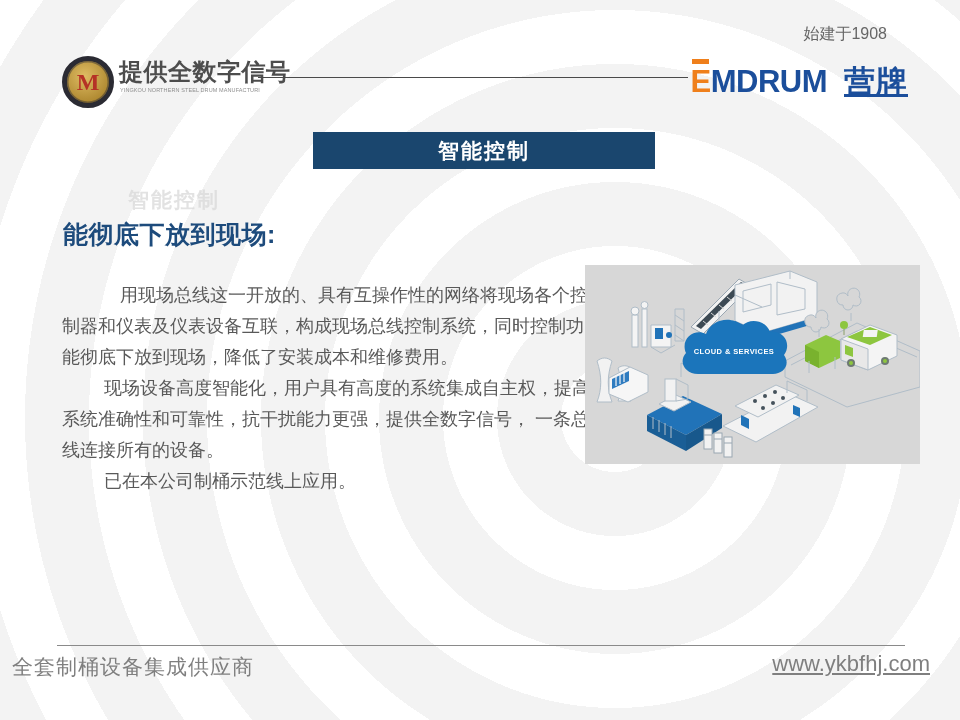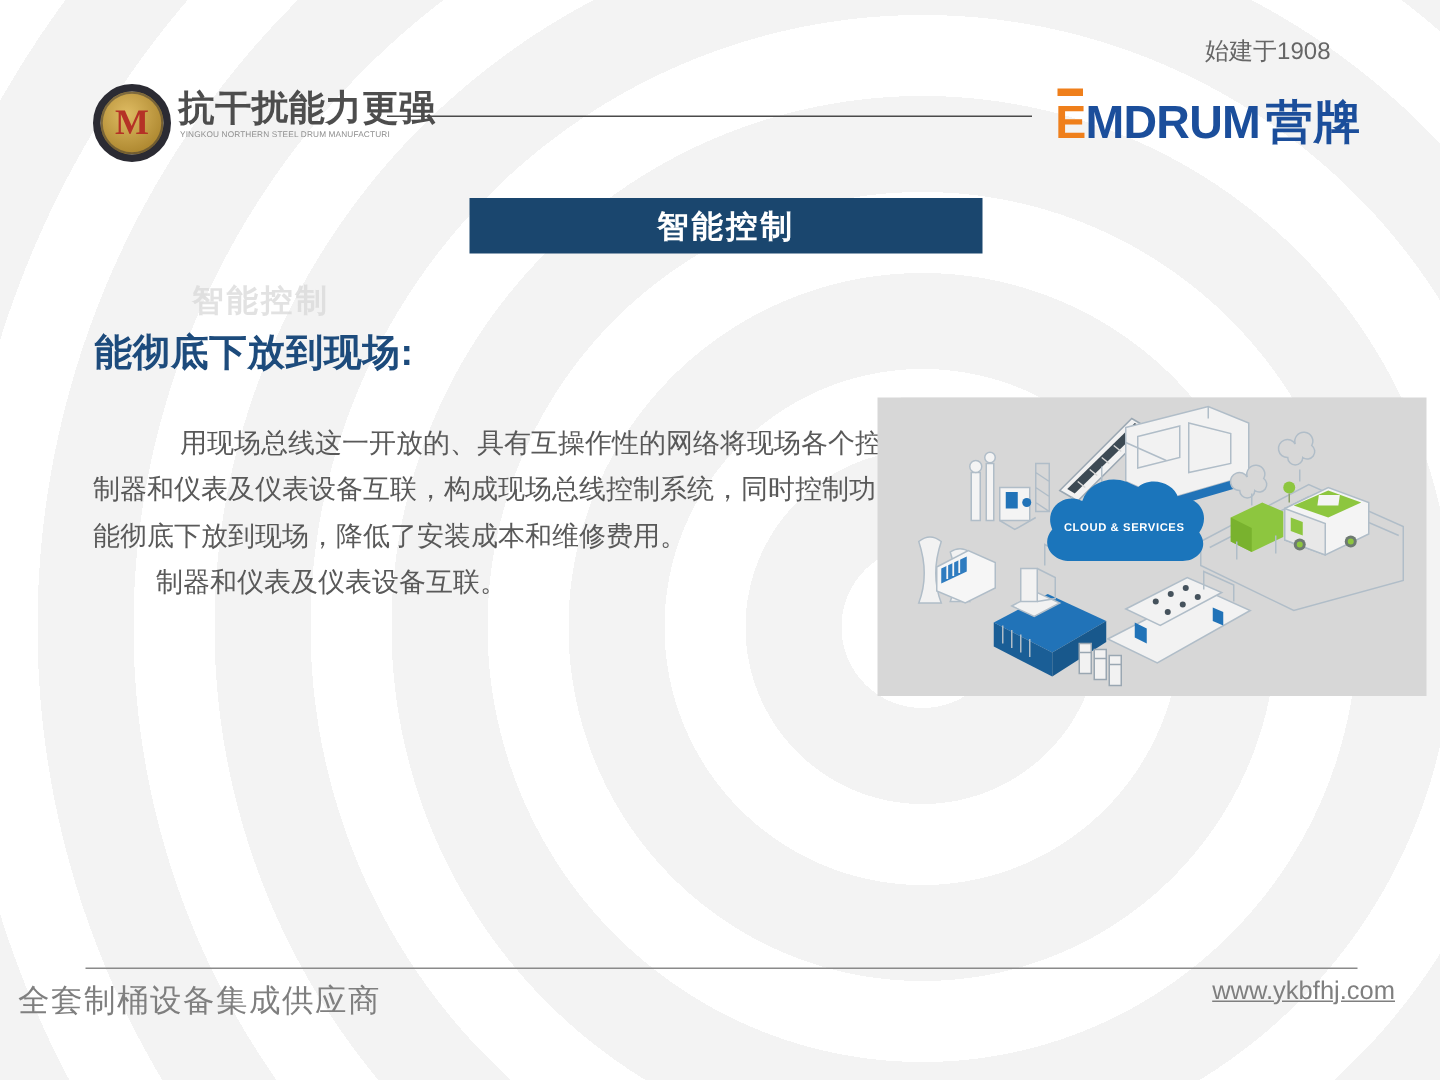--- a/index.html
+++ b/index.html
@@ -42,21 +42,21 @@
   }
   .brand{
     position:absolute;top:61px;right:52px;white-space:nowrap;
     font-weight:bold;font-size:31px;letter-spacing:-0.5px;
   }
   .brand .brand-e{color:#ef7f1b;position:relative;display:inline-block;}
   .brand .brand-e::before{
     content:"";position:absolute;left:1px;top:-5px;width:17px;height:4.5px;background:#ef7f1b;
   }
   .brand .brand-rest{color:#1b4e9b;text-align:right;}
-  .brand .brand-cn{color:#1b4e9b;margin-left:4px;letter-spacing:1px;}
+  .brand .brand-cn{color:#1b4e9b;margin-left:17px;letter-spacing:1px;text-decoration:underline;}
   
   .title-banner{
     position:absolute;left:313px;top:132px;width:342px;height:37px;
     background:#1a466e;color:#ffffff;font-size:21px;font-weight:bold;
     display:flex;align-items:center;justify-content:center;letter-spacing:2px;
   }
   .watermark{
     position:absolute;left:128px;top:186px;font-size:21px;font-weight:bold;
     color:#d9d9d9;opacity:.75;letter-spacing:2px;
   }
@@ -67,64 +67,67 @@
   }
   .body-text{
     position:absolute;left:62px;top:280px;width:520px;
     font-size:18px;line-height:31px;color:#595959;
   }
   .body-text p{margin:0;white-space:pre;}
   .body-text p.p1{text-indent:58px;}
   .body-text p.p2,.body-text p.p3{text-indent:42px;}
   
   .illustration{
-    position:absolute;left:585px;top:265px;width:366px;height:199px;
+    position:absolute;left:585px;top:265px;width:335px;height:199px;
     background:#d7d7d7;
   }
   .illustration svg{display:block;width:100%;height:100%;}
   
   .footer-divider{
     position:absolute;left:57px;top:645px;width:848px;height:0;
     border-top:1px solid #8a8a8a;
   }
   .footer-tagline{
     position:absolute;left:12px;top:653px;font-size:21px;color:#7f7f7f;letter-spacing:1px;
   }
   .website-link{
-    position:absolute;right:30px;top:651px;font-size:17px;color:#7f7f7f;
+    position:absolute;right:30px;top:651px;font-size:22px;color:#7f7f7f;
     text-decoration:underline;cursor:pointer;
   }
 </style>
 </head>
 <body>
 
 <div class="slide">
 
   <div class="logo-seal">
     <span class="m">M</span>
   </div>
-  <div class="company-name">抗干扰能力更强</div>
+  <div class="company-name">提供全数字信号</div>
   <div class="company-subtitle">YINGKOU NORTHERN STEEL DRUM MANUFACTURING EQUIPMENT TECHNOLOGY CO.,LTD</div>
   <div class="header-divider"></div>
   <div class="established">始建于1908</div>
   <div class="brand">
     <span class="brand-e">E</span><span class="brand-rest">MDRUM</span><span class="brand-cn">营牌</span>
   </div>
 
   <div class="watermark">智能控制</div>
   <div class="title-banner">
     <span>智能控制</span>
   </div>
 
   <div class="section-heading">能彻底下放到现场:</div>
   <div class="body-text">
     <p class="p1">用现场总线这一开放的、具有互操作性的网络将现场各个控
 制器和仪表及仪表设备互联，构成现场总线控制系统，同时控制功
 能彻底下放到现场，降低了安装成本和维修费用。</p>
-    <p class="p3">制器和仪表及仪表设备互联。</p>
+    <p class="p2">现场设备高度智能化，用户具有高度的系统集成自主权，提高
+系统准确性和可靠性，抗干扰能力更强，提供全数字信号， 一条总
+线连接所有的设备。</p>
+    <p class="p3">已在本公司制桶示范线上应用。</p>
   </div>
 
   <div class="illustration">
     <svg viewBox="0 0 335 199" xmlns="http://www.w3.org/2000/svg">
       <rect width="335" height="199" fill="#d7d7d7"></rect>
 
       <g stroke="#b0bdc8" stroke-width="1" fill="#f2f2f2">
         <path d="M12 96 c5 15 5 28 0 41 h15 c-5 -13 -5 -26 0 -41 c-5 -4 -10 -4 -15 0 z"></path>
         <path d="M33 103 c4 12 4 23 0 33 h13 c-4 -10 -4 -21 0 -33 c-4 -3 -9 -3 -13 0 z"></path>
       </g>

